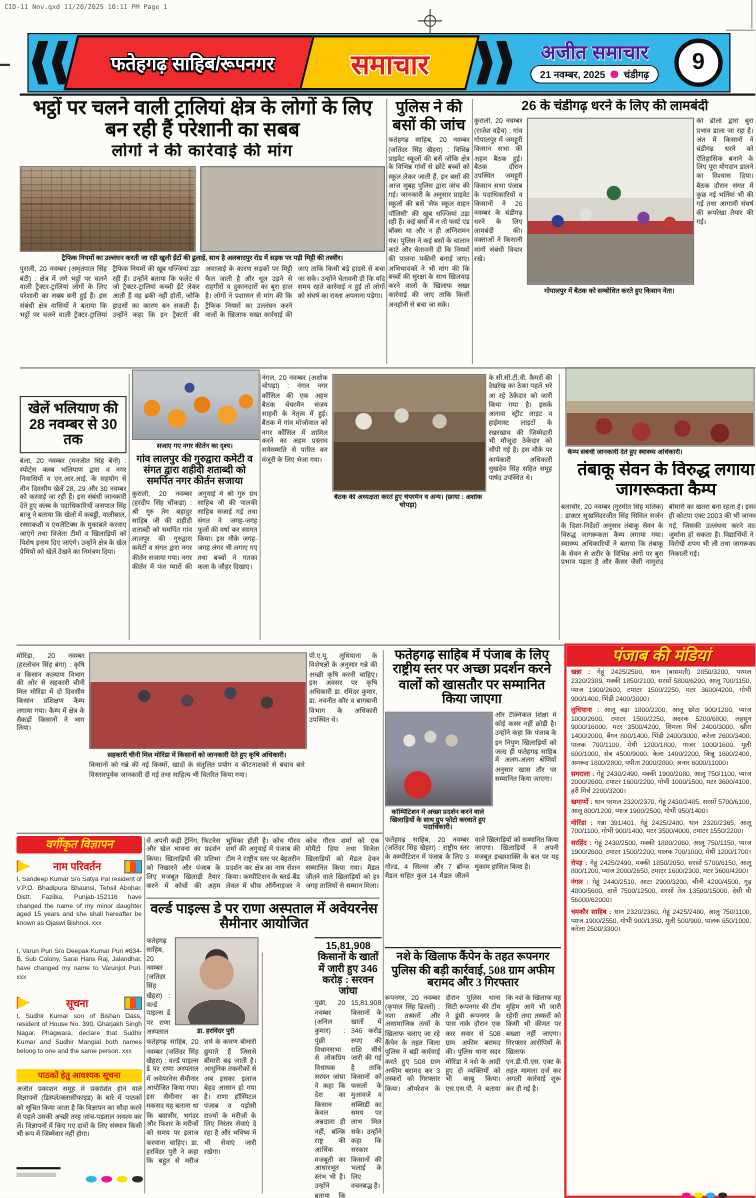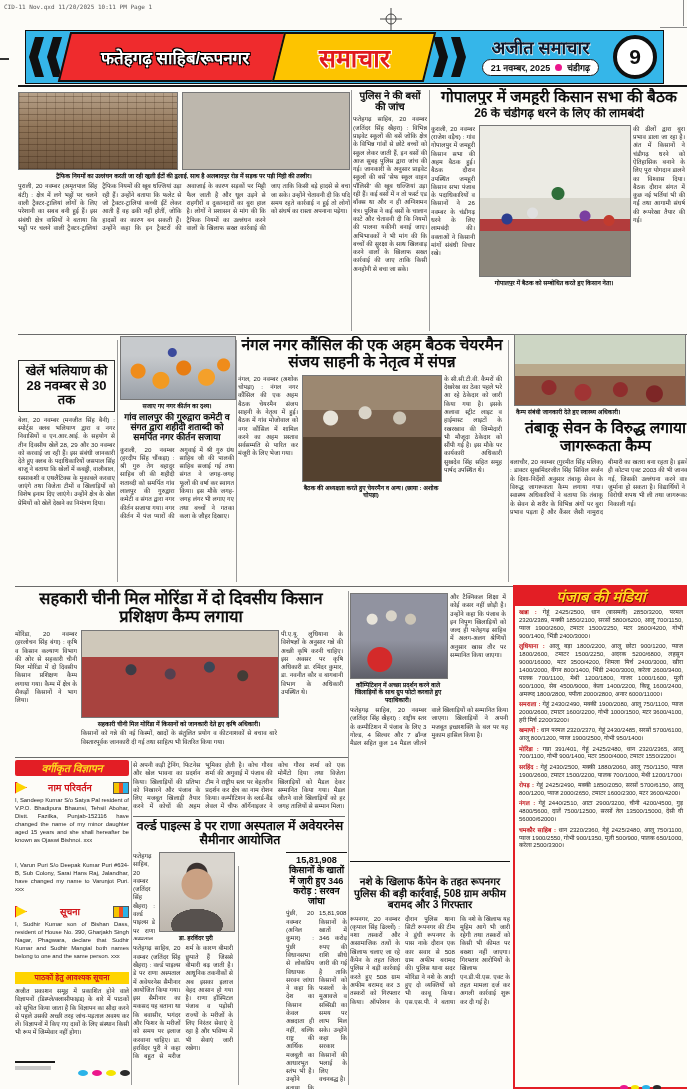--- a/index.html
+++ b/index.html
@@ -39,21 +39,21 @@
     flex:0 0 auto; margin-left:-8px; height:46px; width:148px;
     background:#fdc400; border:2px solid #101010; transform:skewX(-14deg);
     display:flex; align-items:center; justify-content:center;
   }
   .banner-yellow span{
     transform:skewX(14deg); color:#e01a1d; font-weight:bold; font-size:25px; white-space:nowrap;
     text-shadow:1px 1px 0 #fff, -1px 1px 0 #fff, 1px -1px 0 #fff, -1px -1px 0 #fff;
   }
   .mast-right{flex:1 1 auto; display:flex; flex-direction:column; align-items:center; justify-content:center; gap:2px; padding-left:6px;}
   .paper-name{
-    color:#0f172a; font-weight:bold; font-size:18px; line-height:1; white-space:nowrap;
+    color:#4c1d95; font-weight:bold; font-size:18px; line-height:1; white-space:nowrap;
     text-shadow:0.5px 0.5px 0 #fff, -0.5px -0.5px 0 #fff;
   }
   .date-pill{
     background:#fff; border:1px solid #222; border-radius:9px; height:15px;
     display:flex; align-items:center; gap:5px; padding:0 8px;
     font-size:9px; font-weight:bold; color:#111; white-space:nowrap;
   }
   .pill-dot{width:7px; height:7px; border-radius:50%; background:#ec168c;}
   .pagenum-circle{
     flex:0 0 auto; width:36px; height:36px; border-radius:50%; background:#fff;
@@ -179,35 +179,36 @@
         <span>21 नवम्बर, 2025</span>
         <span class="pill-dot"></span>
         <span>चंडीगढ़</span>
       </div>
     </div>
     <div class="pagenum-circle">9</div>
   </div>
   <div class="abs hline bold" style="left:18px; top:85px; width:669px;"></div>
 
   <div class="abs" style="left:18px; top:88px; width:332px; height:245px;">
+    <div class="hl" style="font-size:18px;">भट्ठों पर चलने वाली ट्रालियां क्षेत्र के लोगों के लिए बन रही हैं परेशानी का सबब</div>
+    <div class="hl" style="font-size:15px; margin-top:2px; letter-spacing:1px;">लोगों ने की कार्रवाई की मांग</div>
     <div style="display:flex; gap:4px; margin-top:4px;">
       <div class="ph ph-kiln1" style="width:160px; height:76px;"></div>
       <div class="ph ph-road" style="width:168px; height:76px;"></div>
     </div>
     <div class="cap" style="margin-top:2px;">ट्रैफिक नियमों का उल्लंघन करती जा रही खुली ईंटों की ढुलाई, साथ है अलबादपुर रोड में सड़क पर पड़ी मिट्टी की तस्वीर।</div>
     <div class="body-txt cols4" style="margin-top:3px; height:68px;">पुराली, 20 नवम्बर (अमृतपाल सिंह बंटी) : क्षेत्र में लगे भट्ठों पर चलने वाली ट्रैक्टर-ट्रालियां लोगों के लिए परेशानी का सबब बनी हुई हैं। इस संबंधी क्षेत्र वासियों ने बताया कि भट्ठों पर चलने वाली ट्रैक्टर-ट्रालियां ट्रैफिक नियमों की खूब धज्जियां उड़ा रही हैं। उन्होंने बताया कि फलेट से जो ट्रैक्टर-ट्रालियां कच्ची ईंटें लेकर आती हैं वह ढकी नहीं होतीं, जोकि हादसों का कारण बन सकती हैं। उन्होंने कहा कि इन ट्रैक्टरों की अवाजाई के कारण सड़कों पर मिट्टी फैल जाती है और धूल उड़ने से राहगीरों व दुकानदारों का बुरा हाल है। लोगों ने प्रशासन से मांग की कि ट्रैफिक नियमों का उल्लंघन करने वालों के खिलाफ सख्त कार्रवाई की जाए ताकि किसी बड़े हादसे से बचा जा सके। उन्होंने चेतावनी दी कि यदि समय रहते कार्रवाई न हुई तो लोगों को संघर्ष का रास्ता अपनाना पड़ेगा।</div>
   </div>
 
   <div class="abs" style="left:353px; top:88px; width:74px; height:245px;">
-    <div class="hl" style="font-size:10px; margin-top:2px;">पुलिस ने की बसों की जांच</div>
+    <div class="hl" style="font-size:14px; margin-top:2px;">पुलिस ने की बसों की जांच</div>
     <div class="body-txt" style="margin-top:3px; height:168px;">फतेहगढ़ साहिब, 20 नवम्बर (जतिंदर सिंह खैहरा) : विभिन्न प्राइवेट स्कूलों की बसें जोकि क्षेत्र के विभिन्न गांवों से छोटे बच्चों को स्कूल लेकर जाती हैं, इन बसों की आज सुबह पुलिस द्वारा जांच की गई। जानकारी के अनुसार प्राइवेट स्कूलों की बसें 'सेफ स्कूल वाहन पॉलिसी' की खूब धज्जियां उड़ा रही हैं। कई बसों में न तो फर्स्ट एड बॉक्स था और न ही अग्निशमन यंत्र। पुलिस ने कई बसों के चालान काटे और चेतावनी दी कि नियमों की पालना यकीनी बनाई जाए। अभिभावकों ने भी मांग की कि बच्चों की सुरक्षा के साथ खिलवाड़ करने वालों के खिलाफ सख्त कार्रवाई की जाए ताकि किसी अनहोनी से बचा जा सके।</div>
   </div>
 
   <div class="abs" style="left:431px; top:88px; width:256px; height:245px;">
-    <div class="hl" style="font-size:15.5px; white-space:nowrap;">गोपालपुर में जमहूरी किसान सभा की बैठक</div>
     <div class="hl" style="font-size:12px; margin-top:2px;">26 के चंडीगढ़ धरने के लिए की लामबंदी</div>
     <div style="display:flex; gap:4px; margin-top:4px;">
       <div class="body-txt" style="width:44px; height:185px;">कुराली, 20 नवम्बर (राजेश वड़ैच) : गांव गोपालपुर में जमहूरी किसान सभा की अहम बैठक हुई। बैठक दौरान उपस्थित जमहूरी किसान सभा पंजाब के पदाधिकारियों व किसानों ने 26 नवम्बर के चंडीगढ़ धरने के लिए लामबंदी की। वक्ताओं ने किसानी मांगों संबंधी विचार रखे।</div>
       <div style="width:150px;">
         <div class="ph ph-meeting" style="width:150px; height:150px;"></div>
         <div class="cap" style="margin-top:2px;">गोपालपुर में बैठक को सम्बोधित करते हुए किसान नेता।</div>
       </div>
       <div class="body-txt" style="width:52px; height:185px;">की ढीलों द्वारा बुरा प्रभाव डाला जा रहा है। अंत में किसानों ने चंडीगढ़ धरने को ऐतिहासिक बनाने के लिए पूरा योगदान डालने का विश्वास दिया। बैठक दौरान संगत में कुछ नई भर्तियां भी की गईं तथा आगामी संघर्ष की रूपरेखा तैयार की गई।</div>
     </div>
   </div>
@@ -224,21 +225,20 @@
   </div>
 
   <div class="abs" style="left:120px; top:336px; width:114px; height:248px;">
     <div class="ph ph-kirtan" style="width:114px; height:62px;"></div>
     <div class="cap" style="margin-top:2px;">सजाए गए नगर कीर्तन का दृश्य।</div>
     <div class="hl" style="font-size:9px; margin-top:3px;">गांव लालपुर की गुरुद्वारा कमेटी व संगत द्वारा शहीदी शताब्दी को समर्पित नगर कीर्तन सजाया</div>
     <div class="body-txt cols2" style="margin-top:3px; height:128px;">कुराली, 20 नवम्बर (हरदीप सिंह चौंकड़ा) : श्री गुरु तेग बहादुर साहिब जी की शहीदी शताब्दी को समर्पित गांव लालपुर की गुरुद्वारा कमेटी व संगत द्वारा नगर कीर्तन सजाया गया। नगर कीर्तन में पंज प्यारों की अगुवाई में श्री गुरु ग्रंथ साहिब जी की पालकी साहिब सजाई गई तथा संगत ने जगह-जगह फूलों की वर्षा कर स्वागत किया। इस मौके जगह-जगह लंगर भी लगाए गए तथा बच्चों ने गतका कला के जौहर दिखाए।</div>
   </div>
 
   <div class="abs" style="left:238px; top:336px; width:268px; height:248px;">
-    <div class="hl" style="font-size:15.5px;">नंगल नगर कौंसिल की एक अहम बैठक चेयरमैन संजय साहनी के नेतृत्व में संपन्न</div>
     <div style="display:flex; gap:4px; margin-top:4px;">
       <div class="body-txt" style="width:60px; height:150px;">नंगल, 20 नवम्बर (अशोक चोपड़ा) : नंगल नगर कौंसिल की एक अहम बैठक चेयरमैन संजय साहनी के नेतृत्व में हुई। बैठक में गांव मोजोवाल को नगर कौंसिल में शामिल करने का अहम प्रस्ताव सर्वसम्मति से पारित कर मंजूरी के लिए भेजा गया।</div>
       <div style="width:138px;">
         <div class="ph ph-council" style="width:138px; height:105px;"></div>
         <div class="cap" style="margin-top:2px;">बैठक की अध्यक्षता करते हुए चेयरमैन व अन्य। (छाया : अशोक चोपड़ा)</div>
       </div>
       <div class="body-txt" style="width:58px; height:150px;">के सी.सी.टी.वी. कैमरों की देखरेख का ठेका पहले भरे आ रहे ठेकेदार को जारी किया गया है। इसके अलावा स्ट्रीट लाइट व हाईमास्ट लाइटों के रखरखाव की जिम्मेदारी भी मौजूदा ठेकेदार को सौंपी गई है। इस मौके पर कार्यकारी अधिकारी सुखदेव सिंह सहित समूह पार्षद उपस्थित थे।</div>
     </div>
   </div>
 
@@ -248,33 +248,33 @@
     <div class="hl" style="font-size:15.5px; margin-top:4px;">तंबाकू सेवन के विरुद्ध लगाया जागरूकता कैम्प</div>
     <div class="body-txt cols2" style="margin-top:4px; height:104px;">बलाचौर, 20 नवम्बर (गुरमीत सिंह मलिक) : डाक्टर सुखमिंदरजीत सिंह सिविल सर्जन के दिशा-निर्देशों अनुसार तंबाकू सेवन के विरुद्ध जागरूकता कैम्प लगाया गया। स्वास्थ्य अधिकारियों ने बताया कि तंबाकू के सेवन से शरीर के विभिन्न अंगों पर बुरा प्रभाव पड़ता है और कैंसर जैसी नामुराद बीमारी का खतरा बना रहता है। इसके साथ ही कोटपा एक्ट 2003 की भी जानकारी दी गई, जिसकी उल्लंघना करने वालों को जुर्माना हो सकता है। विद्यार्थियों ने तंबाकू विरोधी शपथ भी ली तथा जागरूकता रैली निकाली गई।</div>
   </div>
 
   <div class="abs vline" style="left:117px; top:340px; height:242px;"></div>
   <div class="abs vline" style="left:236px; top:340px; height:242px;"></div>
   <div class="abs vline" style="left:508px; top:340px; height:242px;"></div>
   <div class="abs hline" style="left:15px; top:586px; width:672px;"></div>
 
   <div class="abs" style="left:15px; top:589px; width:332px; height:167px;">
-    <div class="hl" style="font-size:16.5px;">सहकारी चीनी मिल मोरिंडा में दो दिवसीय किसान प्रशिक्षण कैम्प लगाया</div>
     <div style="display:flex; gap:4px; margin-top:4px;">
       <div class="body-txt" style="width:62px; height:108px;">मोरिंडा, 20 नवम्बर (हरलोचन सिंह बंगा) : कृषि व किसान कल्याण विभाग की ओर से सहकारी चीनी मिल मोरिंडा में दो दिवसीय किसान प्रशिक्षण कैम्प लगाया गया। कैम्प में क्षेत्र के सैकड़ों किसानों ने भाग लिया।</div>
       <div style="width:196px;">
         <div class="ph ph-training" style="width:196px; height:86px;"></div>
         <div class="cap" style="margin-top:2px;">सहकारी चीनी मिल मोरिंडा में किसानों को जानकारी देते हुए कृषि अधिकारी।</div>
         <div class="body-txt" style="margin-top:2px; height:26px;">किसानों को गन्ने की नई किस्मों, खादों के संतुलित प्रयोग व कीटनाशकों से बचाव बारे विस्तारपूर्वक जानकारी दी गई तथा साहित्य भी वितरित किया गया।</div>
       </div>
       <div class="body-txt" style="width:62px; height:108px;">पी.ए.यू. लुधियाना के विशेषज्ञों के अनुसार गन्ने की अच्छी कृषि करनी चाहिए। इस अवसर पर कृषि अधिकारी डा. रमिंदर कुमार, डा. नवनीत कौर व बागबानी विभाग के अधिकारी उपस्थित थे।</div>
     </div>
   </div>
 
   <div class="abs" style="left:350px; top:589px; width:158px; height:268px;">
+    <div class="hl" style="font-size:12px;">फतेहगढ़ साहिब में पंजाब के लिए राष्ट्रीय स्तर पर अच्छा प्रदर्शन करने वालों को खासतौर पर सम्मानित किया जाएगा</div>
     <div style="display:flex; gap:4px; margin-top:4px;">
       <div style="width:96px;">
         <div class="ph ph-group" style="width:96px; height:84px;"></div>
         <div class="cap" style="margin-top:2px;">कॉम्पिटिशन में अच्छा प्रदर्शन करने वाले खिलाड़ियों के साथ ग्रुप फोटो करवाते हुए पदाधिकारी।</div>
       </div>
       <div class="body-txt" style="width:56px; height:108px;">और टैक्निकल शिक्षा में कोई कसर नहीं छोड़ी है। उन्होंने कहा कि पंजाब के इन निपुण खिलाड़ियों को जल्द ही फतेहगढ़ साहिब में अलग-अलग श्रेणियों अनुसार खास तौर पर सम्मानित किया जाएगा।</div>
     </div>
     <div class="body-txt cols2" style="margin-top:3px; height:88px;">फतेहगढ़ साहिब, 20 नवम्बर (जतिंदर सिंह खैहरा) : राष्ट्रीय स्तर के कम्पीटिशन में पंजाब के लिए 3 गोल्ड, 4 सिल्वर और 7 ब्रॉन्ज मैडल सहित कुल 14 मैडल जीतने वाले खिलाड़ियों को सम्मानित किया जाएगा। खिलाड़ियों ने अपनी मजबूत इच्छाशक्ति के बल पर यह मुकाम हासिल किया है।</div>
   </div>
 
@@ -337,21 +337,21 @@
       <div style="width:106px;margin-left:48px;">
         <div class="hl" style="font-size:9.2px; border-top:1.5px solid #111; padding-top:2px;">15,81,908 किसानों के खातों में जारी हुए 346 करोड़ : सरवन जांघा</div>
         <div class="body-txt cols2" style="margin-top:3px; height:188px;">पुंछी, 20 नवम्बर (अनिल कुमार) : पुंछी विधानसभा से लोकप्रिय विधायक सरवन जांघा ने कहा कि देश का किसान केवल अन्नदाता ही नहीं, बल्कि राष्ट्र की आर्थिक मजबूती का आधारभूत स्तंभ भी है। उन्होंने बताया कि 15,81,908 किसानों के खातों में 346 करोड़ रुपए की राशि सीधे जारी की गई है ताकि किसानों को फसलों के मुआवजे व सब्सिडी का समय पर लाभ मिल सके। उन्होंने कहा कि सरकार किसानों की भलाई के लिए वचनबद्ध है।</div>
       </div>
     </div>
   </div>
 
   <div class="abs vline" style="left:238px; top:866px; height:219px;"></div>
 
   <div class="abs" style="left:350px; top:861px; width:160px; height:224px;">
-    <div class="hl" style="font-size:10.3px; border-top:1.5px solid #111; padding-top:14px;">नशे के खिलाफ कैंपेन के तहत रूपनगर पुलिस की बड़ी कार्रवाई, 508 ग्राम अफीम बरामद और 3 गिरफ्तार</div>
+    <div class="hl" style="font-size:10.3px; border-top:1.5px solid #111; padding-top:3px;font-family:Liberation Serif, serif;">नशे के खिलाफ कैंपेन के तहत रूपनगर पुलिस की बड़ी कार्रवाई, 508 ग्राम अफीम बरामद और 3 गिरफ्तार</div>
     <div class="body-txt cols3" style="margin-top:4px; height:178px;">रूपनगर, 20 नवम्बर (कृपाल सिंह ढिल्लों) : नशा तस्करों और असामाजिक तत्वों के खिलाफ चलाए जा रहे कैंपेन के तहत जिला पुलिस ने बड़ी कार्रवाई करते हुए 508 ग्राम अफीम बरामद कर 3 तस्करों को गिरफ्तार किया। ऑपरेशन के दौरान पुलिस थाना सिटी रूपनगर की टीम ने डूंघी रूपनगर के पास नाके दौरान एक कार सवार से 508 ग्राम अफीम बरामद की। पुलिस थाना सदर मोरिंडा ने नशे के आदी हुए दो व्यक्तियों को भी काबू किया। एस.एस.पी. ने बताया कि नशे के खिलाफ यह मुहिम आगे भी जारी रहेगी तथा तस्करों को किसी भी कीमत पर बख्शा नहीं जाएगा। गिरफ्तार आरोपियों के खिलाफ एन.डी.पी.एस. एक्ट के तहत मामला दर्ज कर अगली कार्रवाई शुरू कर दी गई है।</div>
   </div>
 
   <div class="abs smear" style="left:15px; top:1066px; width:36px; height:4px;"></div>
   <div class="abs" style="left:78px; top:1062px;">
     <span class="dot" style="background:#2ab3e8;"></span><span class="dot" style="background:#ec168c;"></span><span class="dot" style="background:#f5e400;"></span><span class="dot" style="background:#2b2b2b;"></span>
   </div>
   <div class="abs" style="left:620px; top:1076px;">
     <span class="dot sm" style="background:#ec168c;"></span><span class="dot sm" style="background:#f5e400;"></span><span class="dot sm" style="background:#2ab3e8;"></span><span class="dot sm" style="background:#2b2b2b;"></span>
   </div>

